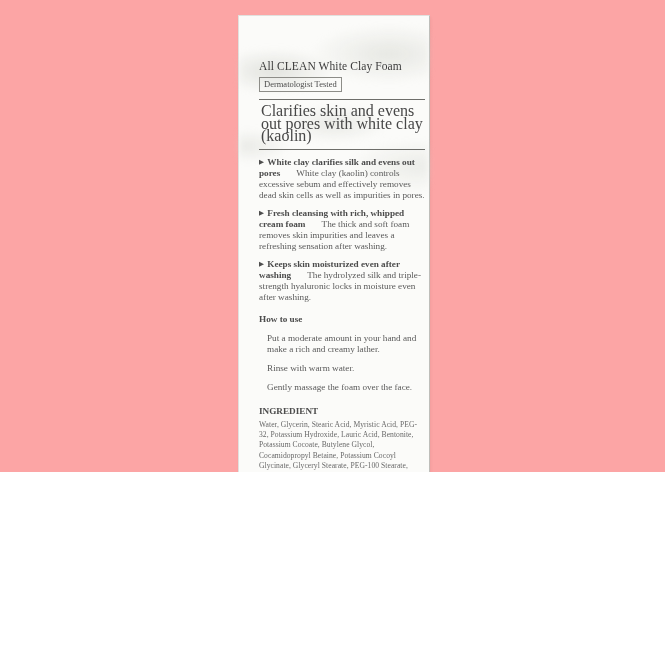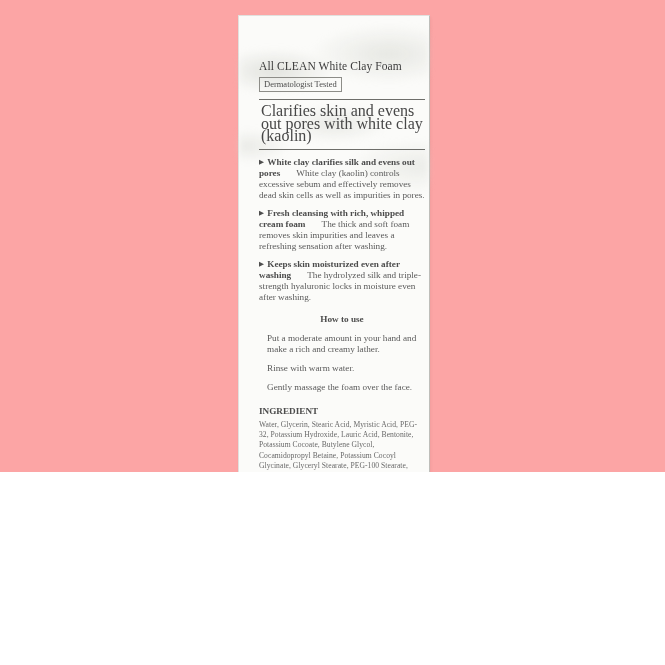--- a/index.html
+++ b/index.html
@@ -61,21 +61,21 @@
   .rule2{margin-top:6px;margin-bottom:2px;}
   .feature{
     margin:6px 0 0;font-size:9.2px;line-height:11px;color:#5a5a5a;
   }
   .marker{
     font-size:6.5px;color:#4e4e4e;vertical-align:1px;letter-spacing:1px;
   }
   .f-head{font-weight:bold;color:#4c4c4c;}
   .f-body{margin-left:16px;}
   .htu{margin-top:11px;}
-  .htu-head{font-weight:bold;font-size:9.2px;line-height:11px;color:#4c4c4c;margin:0;text-align:center;}
+  .htu-head{font-weight:bold;font-size:9.2px;line-height:11px;color:#4c4c4c;margin:0;}
   .htu-step{font-size:9.2px;line-height:11px;color:#5a5a5a;margin:8px;}
   .ing{margin-top:13px;}
   .ing-head{font-weight:bold;font-size:9.2px;line-height:11px;color:#4c4c4c;margin:8px 0 3px;}
   .ing-text{font-size:7.6px;line-height:10.35px;color:#686868;margin:0;letter-spacing:0.05px;}
 </style>
 </head>
 <body>
 
 <div class="canvas">
   <div class="package">

